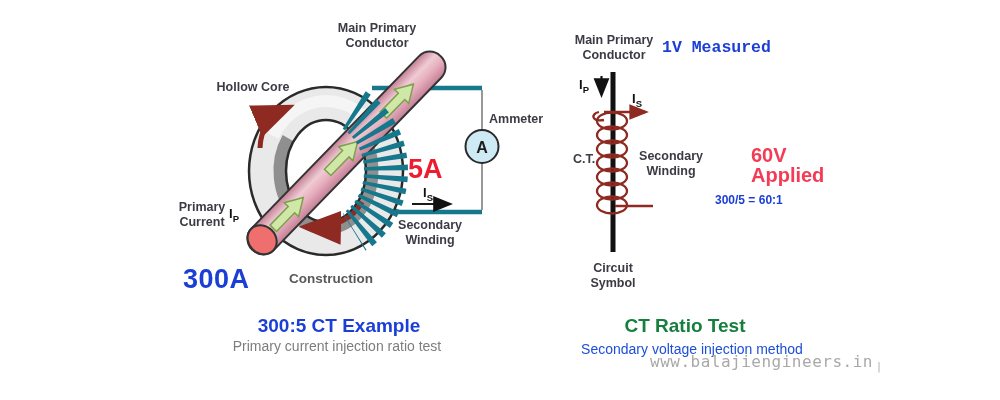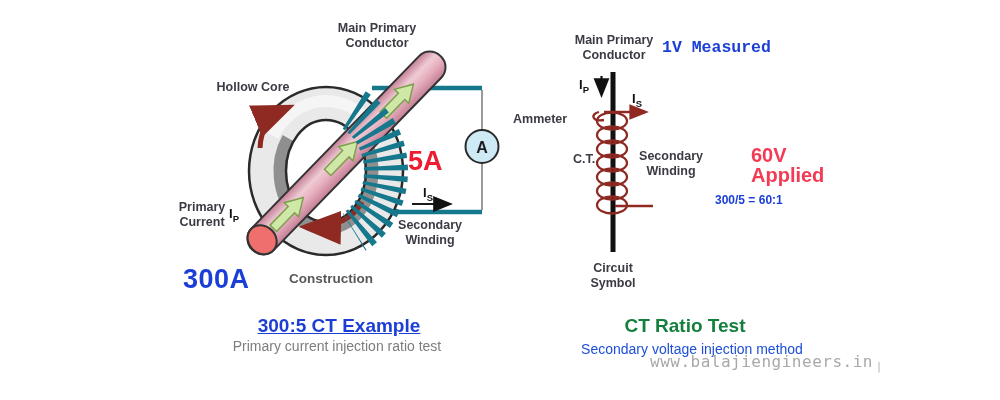--- a/index.html
+++ b/index.html
@@ -9,21 +9,21 @@
   .lbl{position:absolute;color:#3b3b44;font-size:12.5px;font-weight:600;line-height:1.18;
        white-space:pre-line;text-align:center;}
   .ctr{transform:translateX(-50%);}
   .sym{position:absolute;color:#111;font-size:13px;font-weight:700;}
   .sym sub{font-size:9.5px;}
   .big-blue{position:absolute;color:#1b3fd6;font-weight:700;font-size:27px;letter-spacing:0.5px;}
   .big-red{position:absolute;color:#ee1c30;font-weight:700;font-size:27px;}
   .v60{position:absolute;color:#f43b55;font-weight:700;font-size:20px;line-height:1.0;white-space:pre-line;margin-left:36px;}
   .blue16{position:absolute;color:#1b3fd6;font-weight:700;font-size:16.5px;}
   .blue12{position:absolute;color:#1b3fd6;font-weight:700;font-size:12px;}
-  .title-blue{position:absolute;color:#1b3fd6;font-weight:700;font-size:19px;white-space:nowrap;text-decoration:underline;}
+  .title-blue{position:absolute;color:#1b3fd6;font-weight:700;font-size:19px;white-space:nowrap;}
   .title-orange{position:absolute;color:#15803d;font-weight:700;font-size:19px;white-space:nowrap;}
   .subtitle{position:absolute;font-size:14px;font-weight:400;white-space:nowrap;}
   .sub-gray{color:#7d7d7d;}
   .sub-dark{color:#1d4ed8;}
   .constr{position:absolute;color:#585858;font-size:13.5px;font-weight:700;}
   .watermark{position:absolute;color:#a9a9a9;font-size:16px;
              font-family:"DejaVu Sans Mono", monospace;letter-spacing:0.5px;}
   .watermark .tick{font-size:10px;vertical-align:-3px;padding-left:3px;}
 </style>
 </head>
@@ -95,25 +95,25 @@
   </svg>
 
   <div class="lbl ctr" style="left:377px;top:21px;">Main Primary
 Conductor</div>
   <div class="lbl ctr" style="left:253px;top:80px;">Hollow Core</div>
   <div class="lbl ctr" style="left:202px;top:200px;">Primary
 Current</div>
   <div class="sym" style="left:229px;top:206px;"><span>I</span><sub>P</sub></div>
   <div class="big-blue" style="left:183px;top:264px;">300A</div>
   <div class="constr" style="left:289px;top:271px;">Construction</div>
-  <div class="big-red" style="left:408px;top:146px;">5A</div>
+  <div class="big-red" style="left:408px;top:154px;">5A</div>
   <div class="sym" style="left:423px;top:185px;"><span>I</span><sub>S</sub></div>
   <div class="lbl ctr" style="left:430px;top:218px;">Secondary
 Winding</div>
-  <div class="lbl" style="left:489px;top:112px;margin-left:24px;">Ammeter</div>
+  <div class="lbl" style="left:489px;top:112px;">Ammeter</div>
   <div class="title-blue ctr" style="left:339px;top:315px;">300:5 CT Example</div>
   <div class="subtitle sub-gray ctr" style="left:337px;top:338px;">Primary current injection ratio test</div>
 
   <div class="lbl ctr" style="left:614px;top:33px;">Main Primary
 Conductor</div>
   <div class="blue16" style="left:662px;top:38px;font-family:Liberation Mono, monospace;">1V Measured</div>
   <div class="sym" style="left:579px;top:77px;"><span>I</span><sub>P</sub></div>
   <div class="sym" style="left:632px;top:91px;"><span>I</span><sub>S</sub></div>
   <div class="lbl" style="left:566px;top:152px;margin-left:7px;">C.T.</div>
   <div class="lbl ctr" style="left:671px;top:149px;">Secondary

